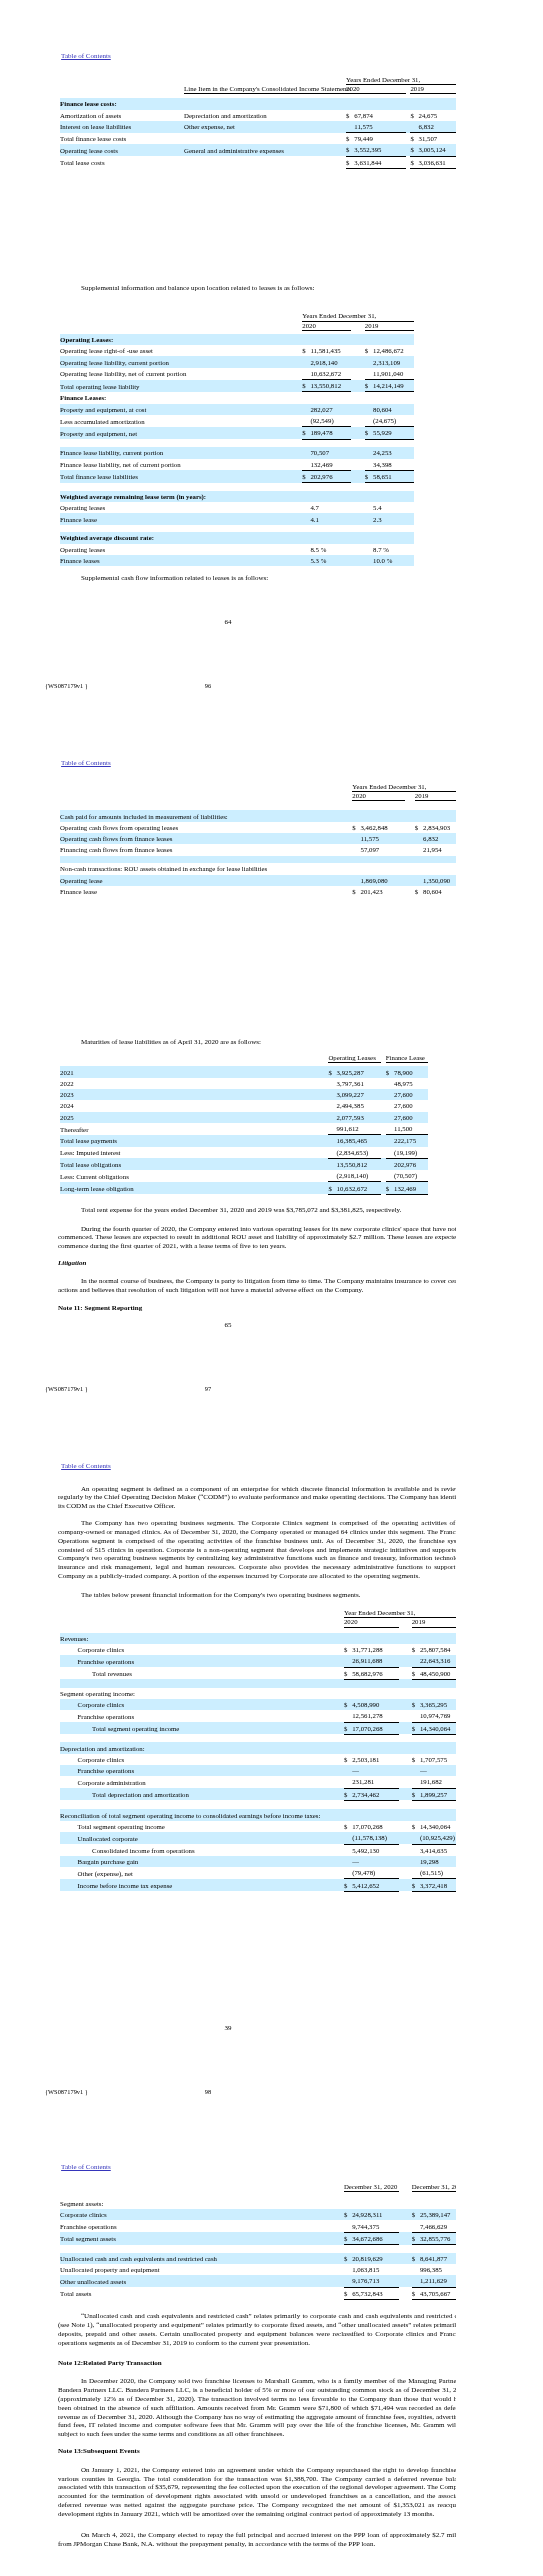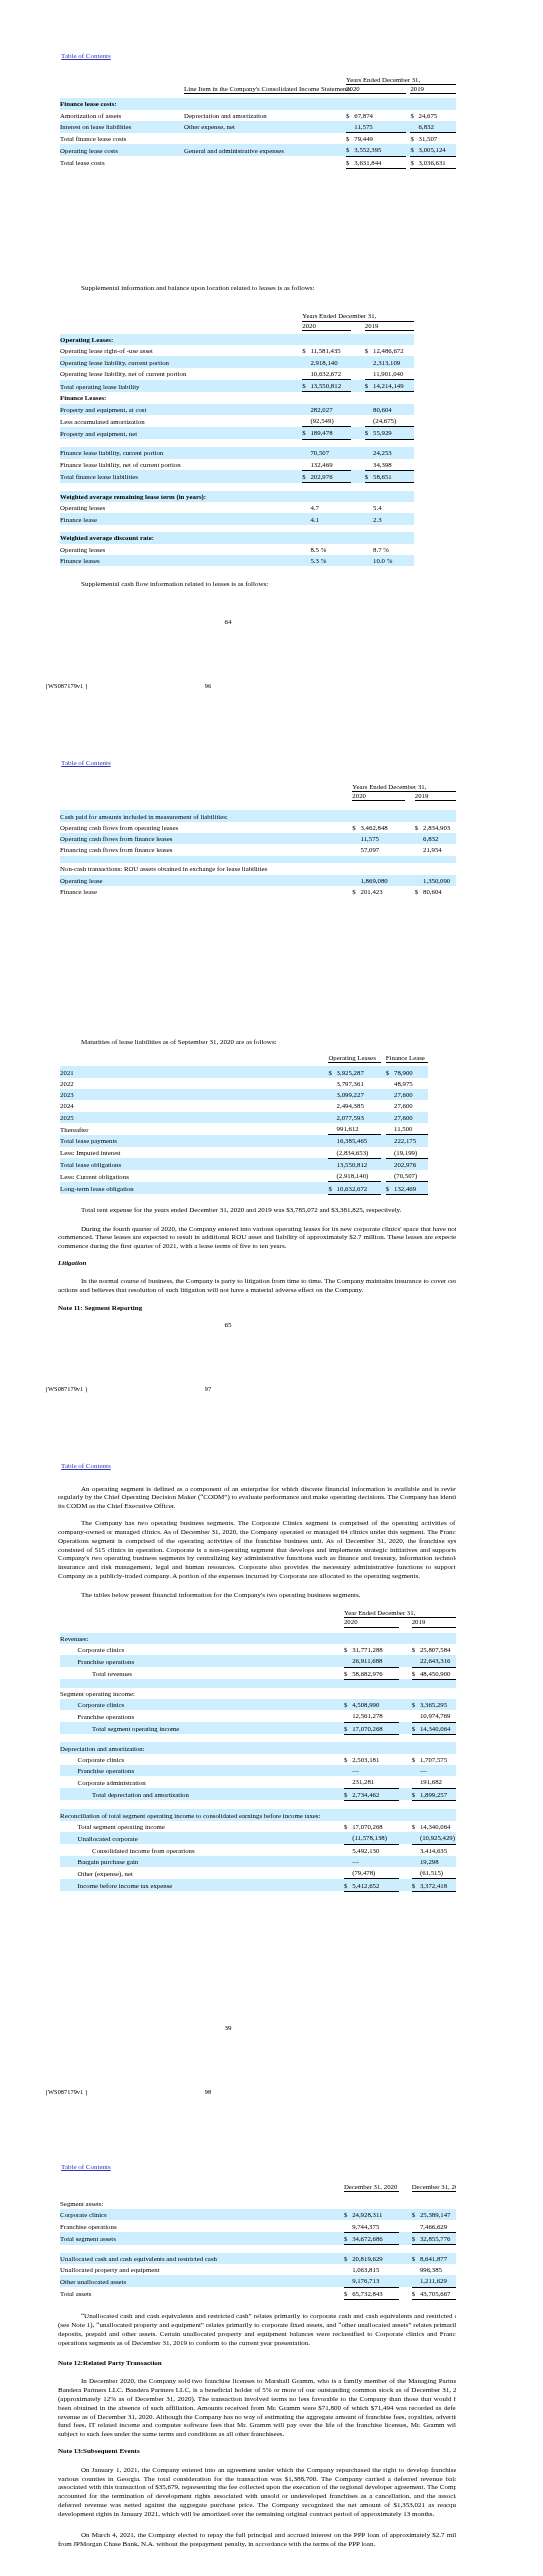--- a/index.html
+++ b/index.html
@@ -286,21 +286,21 @@
             </tr>
             <tr class="row shade">
               <td class="lbl">Finance leases</td>
               <td class="d"></td>
               <td class="v">5.3 %</td>
               <td></td>
               <td class="d"></td>
               <td class="v">10.0 %</td>
             </tr>
           </tbody>
-        </table><p class="para" style="margin-top: 14px;">Supplemental cash flow information related to leases is as follows:</p></div>
+        </table><p class="para" style="margin-top: 8px;">Supplemental cash flow information related to leases is as follows:</p></div>
       <div class="pagenum">64</div>
       <span class="fleft">{WS087179v1 }</span>
       <span class="fcenter">96</span>
     </section>
     <section class="page">
       <div class="inner"><a class="toc" href="#" style="margin-top: 56px;">Table of Contents</a><table class="ftab" style="width: 407px; margin-top: 15.5px;">
           <colgroup>
             <col style="width: 292px;">
             <col style="width: 8.2px;">
             <col style="width: 44px;">
@@ -375,21 +375,21 @@
             </tr>
             <tr class="row">
               <td class="lbl">Finance lease</td>
               <td class="d">$</td>
               <td class="v">201,423</td>
               <td></td>
               <td class="d">$</td>
               <td class="v">80,604</td>
             </tr>
           </tbody>
-        </table><p class="para" style="margin-top: 141px;">Maturities of lease liabilities as of September 31, 2020 are as follows:</p><table class="ftab" style="width: 368px; margin-top: 7.2px;">
+        </table><p class="para" style="margin-top: 141px;">Maturities of lease liabilities as of April 31, 2020 are as follows:</p><table class="ftab" style="width: 368px; margin-top: 7.2px;">
           <colgroup>
             <col style="width: 268px;">
             <col style="width: 8.2px;">
             <col style="width: 44px;">
             <col style="width: 5.2px;">
             <col style="width: 8.2px;">
             <col style="width: 34px;">
           </colgroup>
           <tbody>
             <tr>

